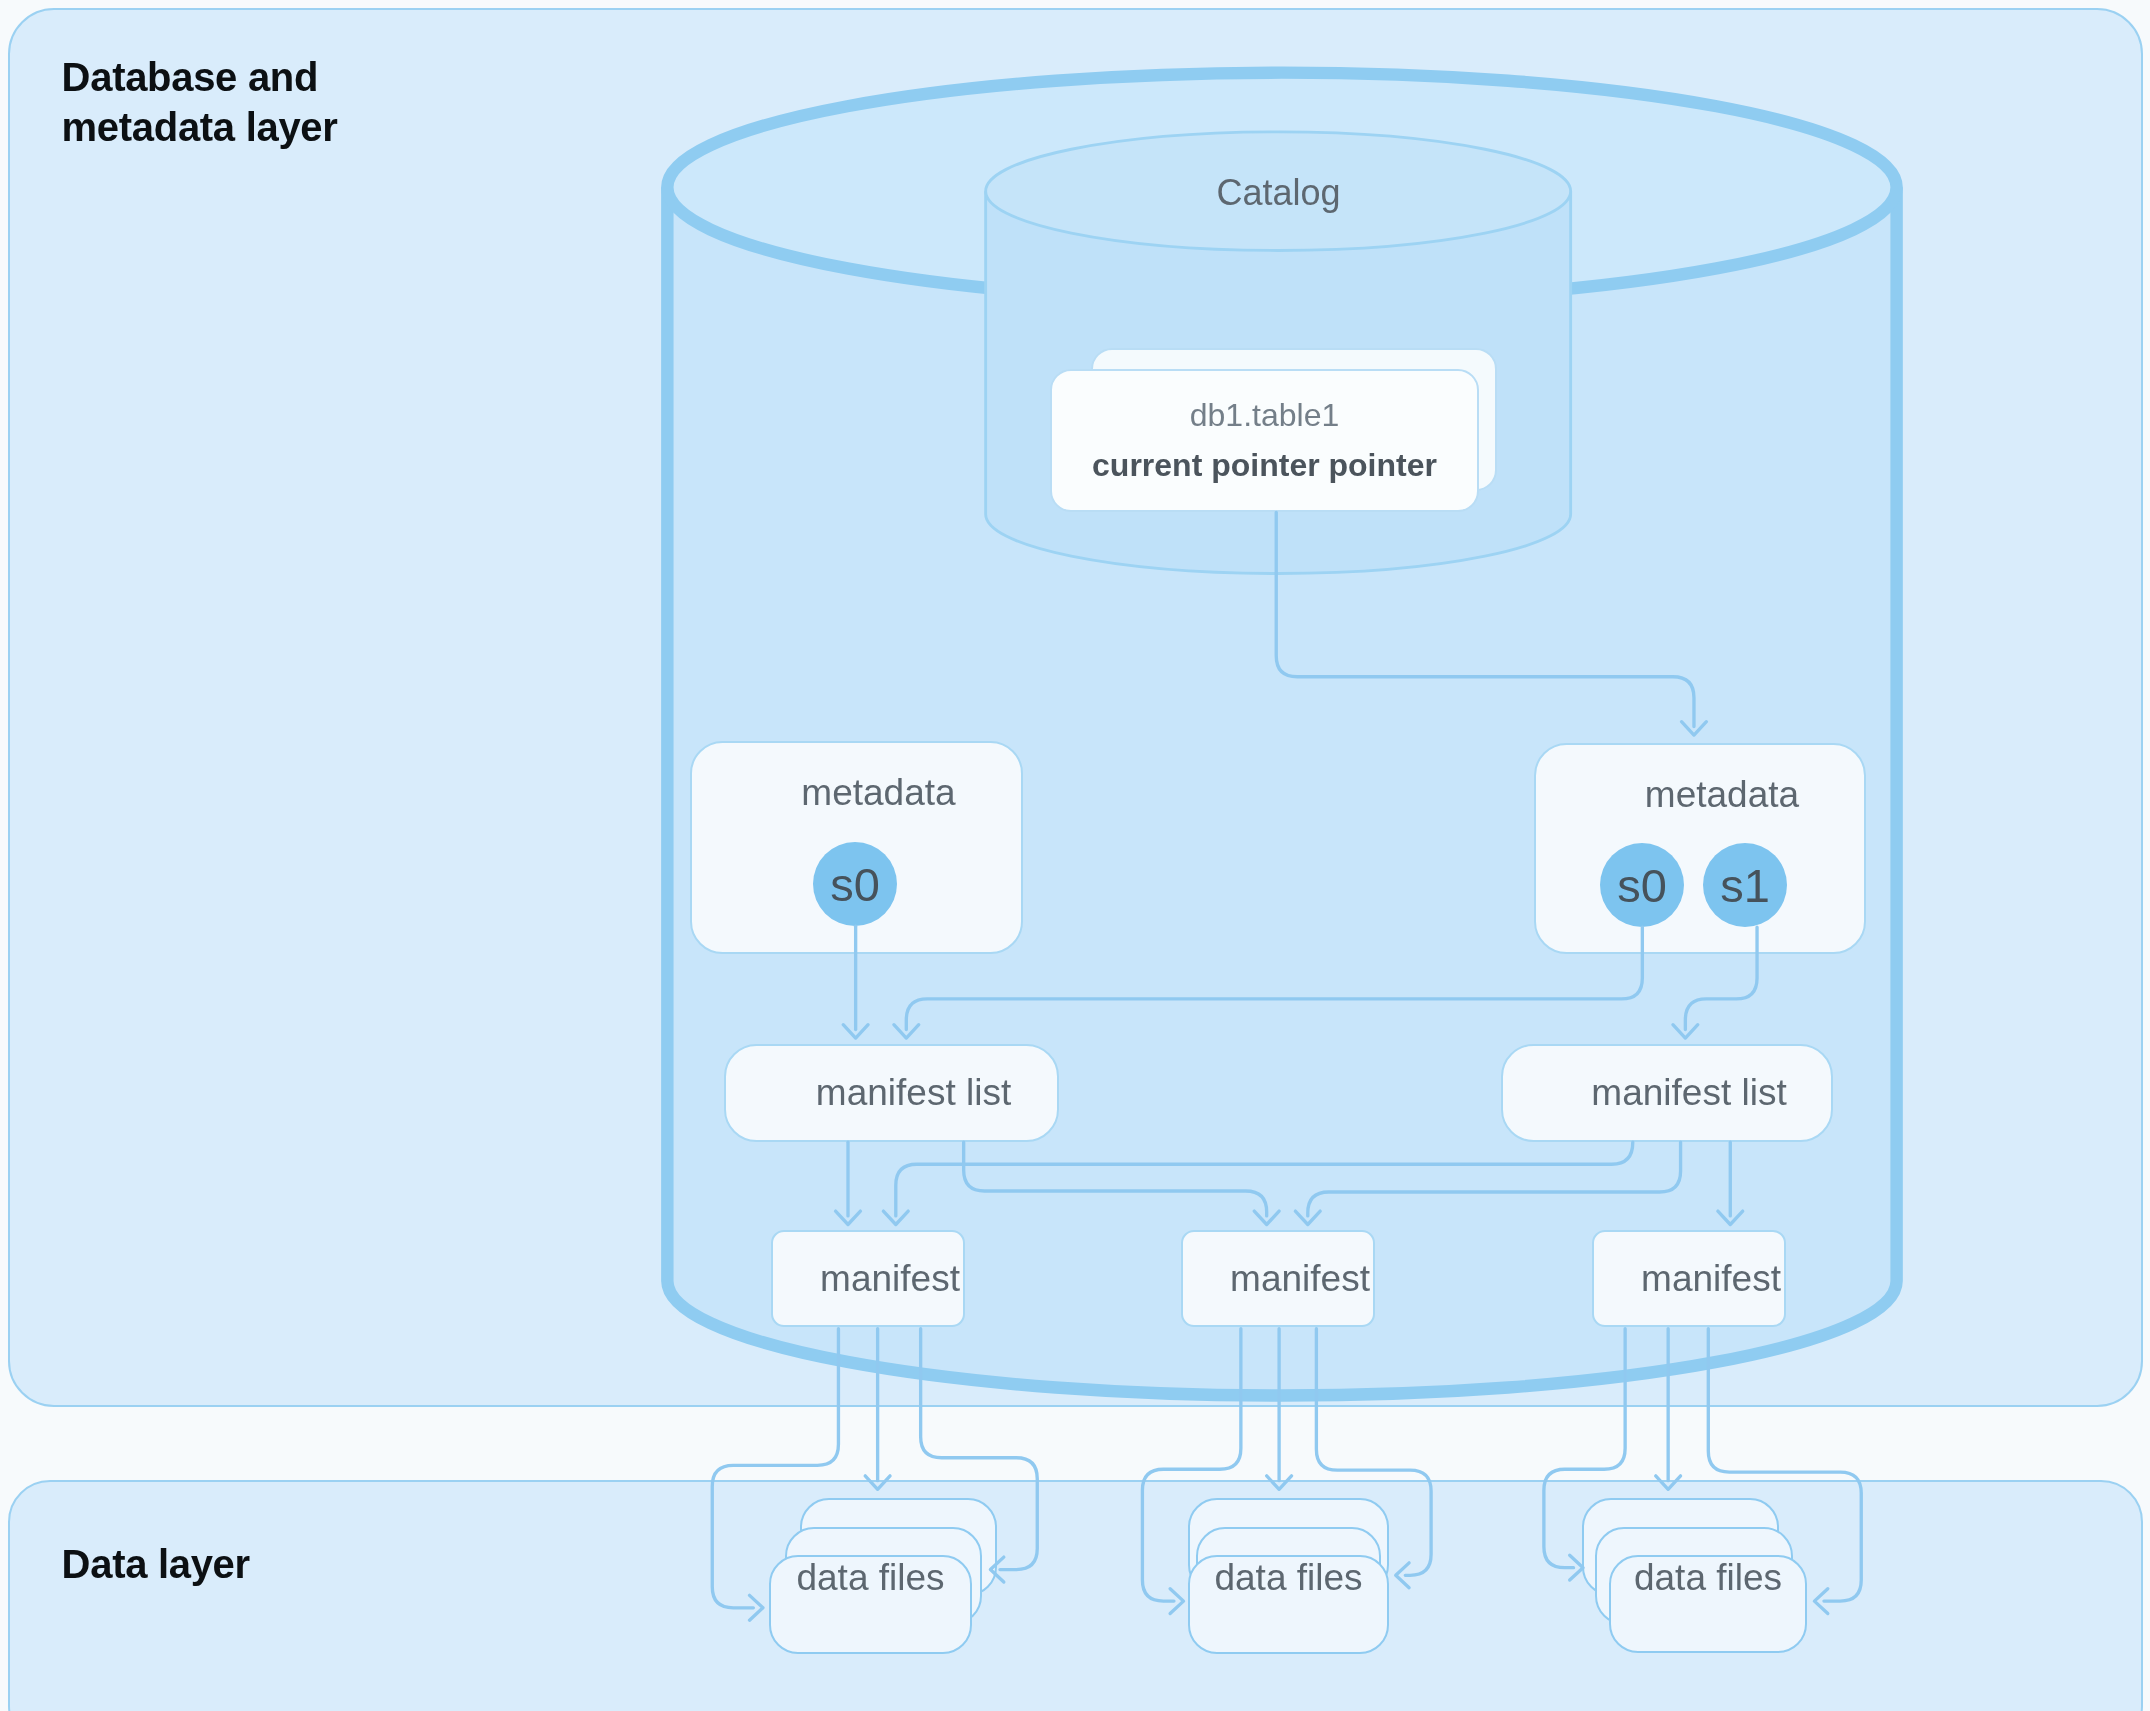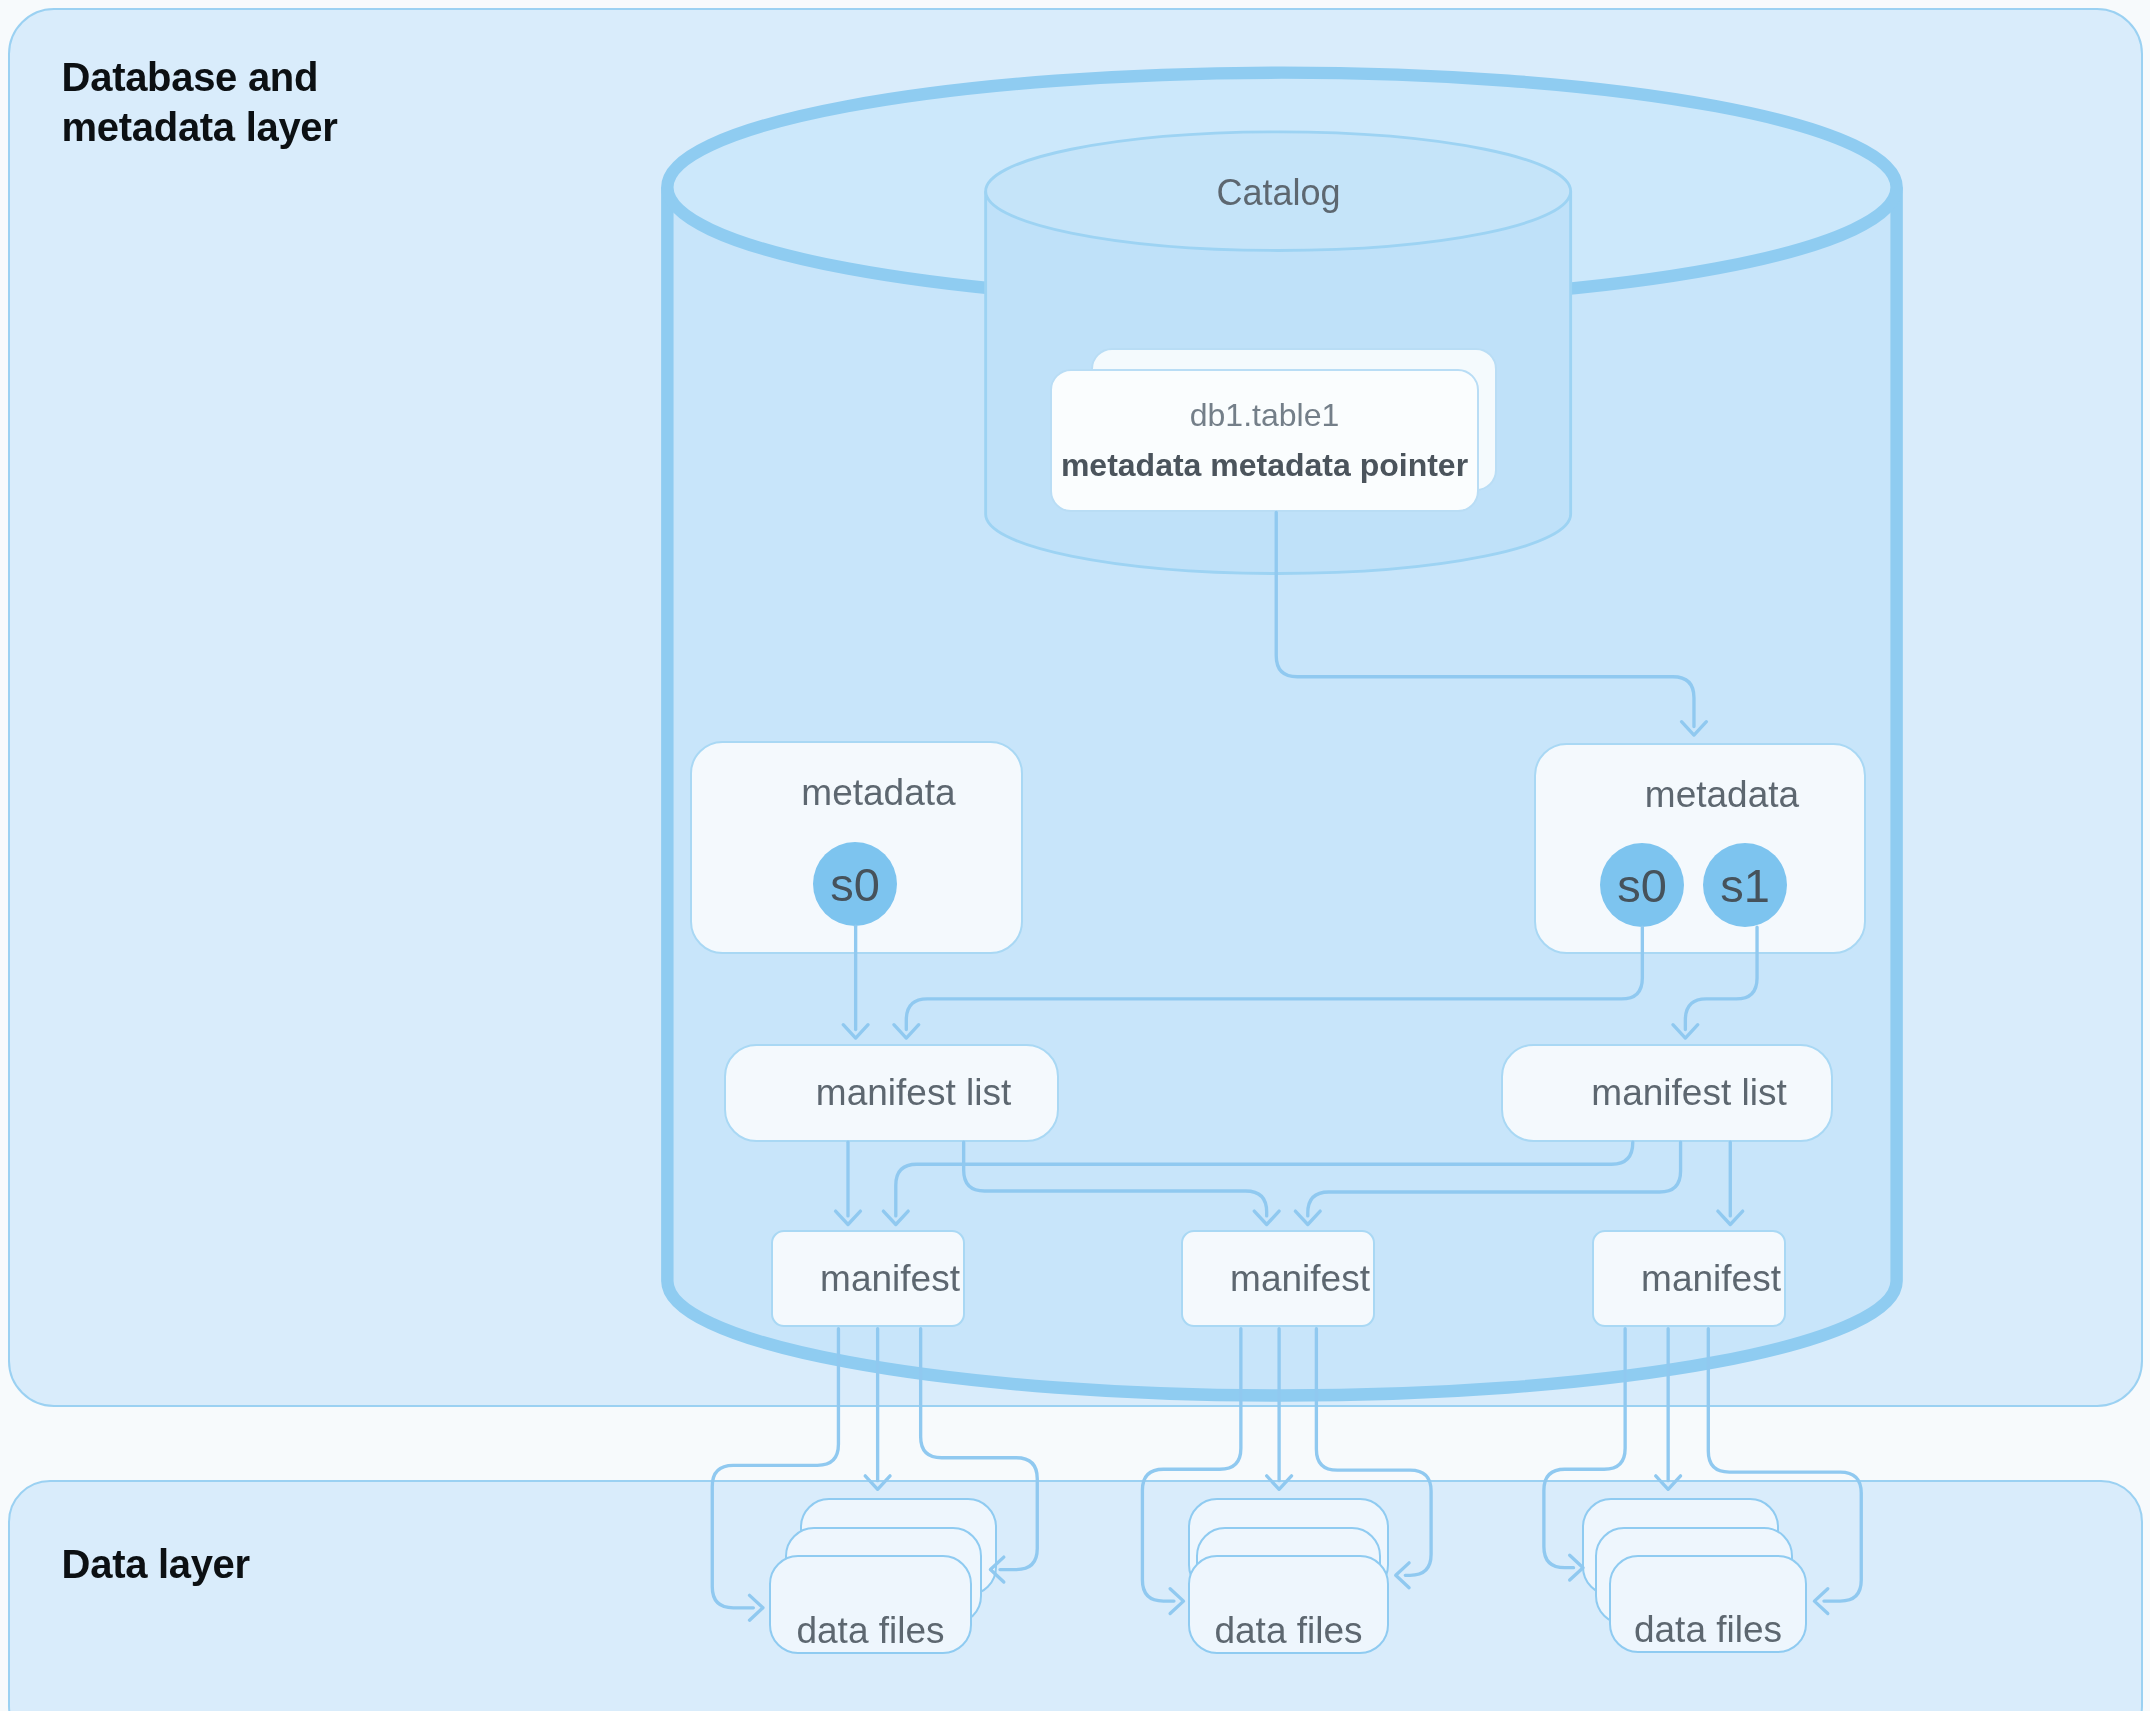--- a/index.html
+++ b/index.html
@@ -24,21 +24,21 @@
             display:flex;align-items:center;justify-content:center;color:#46525b;font-size:47px;}
   .catalog-card{position:absolute;background:#fafdfe;border:2.9px solid #b9ddf5;border-radius:21px;
                 box-sizing:border-box;}
   .catalog-card.back{background:#f4fafd;}
   .catalog-card.front{display:flex;flex-direction:column;align-items:center;justify-content:center;gap:13.4px;}
   .catalog-card .line1{color:#747f89;font-size:32px;}
   .catalog-card .line2{color:#4b545c;font-size:32px;font-weight:700;}
   .catalog-label{position:absolute;left:1135px;top:172px;width:287px;text-align:center;
                  color:#5d6770;font-size:36px;}
   .datafile-card{position:absolute;background:#eef6fd;border:2.9px solid #8fcbf1;border-radius:29px;
-                 box-sizing:border-box;display:flex;align-items:flex-end;justify-content:center;
+                 box-sizing:border-box;display:flex;align-items:flex-start;justify-content:center;
                  color:#5d6770;font-size:37px;}
 </style>
 </head>
 <body>
 
 <div class="page">
 
   <div class="layer-card card-top">
     <div class="layer-title">Database and
 metadata layer</div>
@@ -55,21 +55,21 @@
     <g>
       <path d="M1031,200 L1031,538 A306,62 0 0 0 1643,538 L1643,200" fill="#bfe1f9" stroke="#9dd3f3" stroke-width="3"></path>
       <ellipse cx="1337" cy="200" rx="306" ry="62" fill="#c5e4f9" stroke="#9dd3f3" stroke-width="3"></ellipse>
     </g>
   </svg>
 
   <div class="catalog-label">Catalog</div>
   <div class="catalog-card back" style="left:1091px;top:348px;width:406px;height:143px;"></div>
   <div class="catalog-card front" style="left:1050px;top:369px;width:429px;height:143px;">
     <div class="line1">db1.table1</div>
-    <div class="line2">metadata metadata pointer</div>
+    <div class="line2">current pointer pointer</div>
   </div>
 
   <div class="node rounded-lg node-label-top" style="left:690px;top:741px;width:333px;height:213px;">
     <span class="lbl">metadata</span>
   </div>
   <div class="node rounded-lg node-label-top" style="left:1534px;top:743px;width:332px;height:211px;">
     <span class="lbl">metadata</span>
   </div>
   <div class="snapshot" style="left:813px;top:842px;">s0</div>
   <div class="snapshot" style="left:1600px;top:843px;">s0</div>

